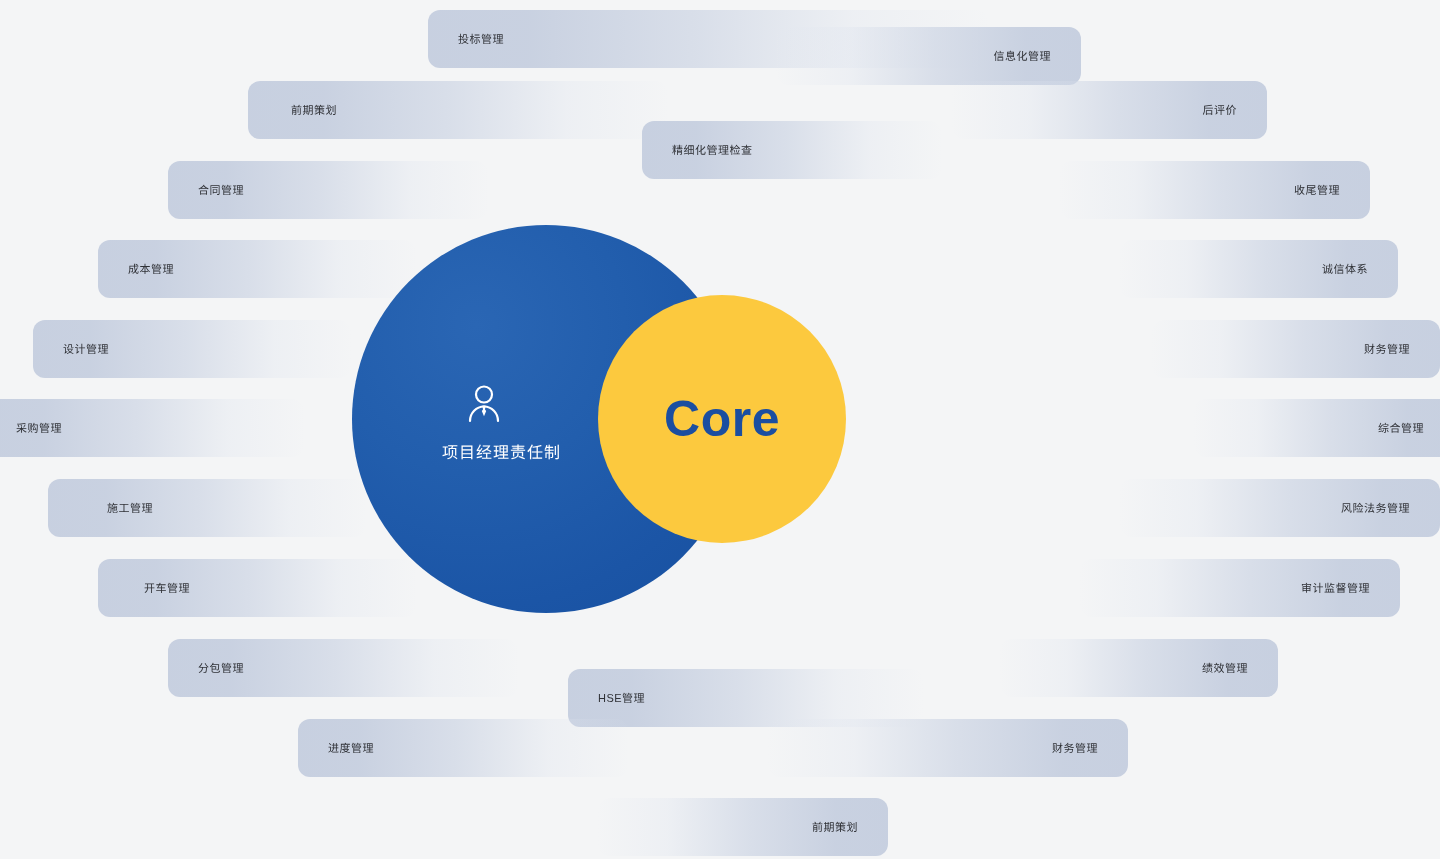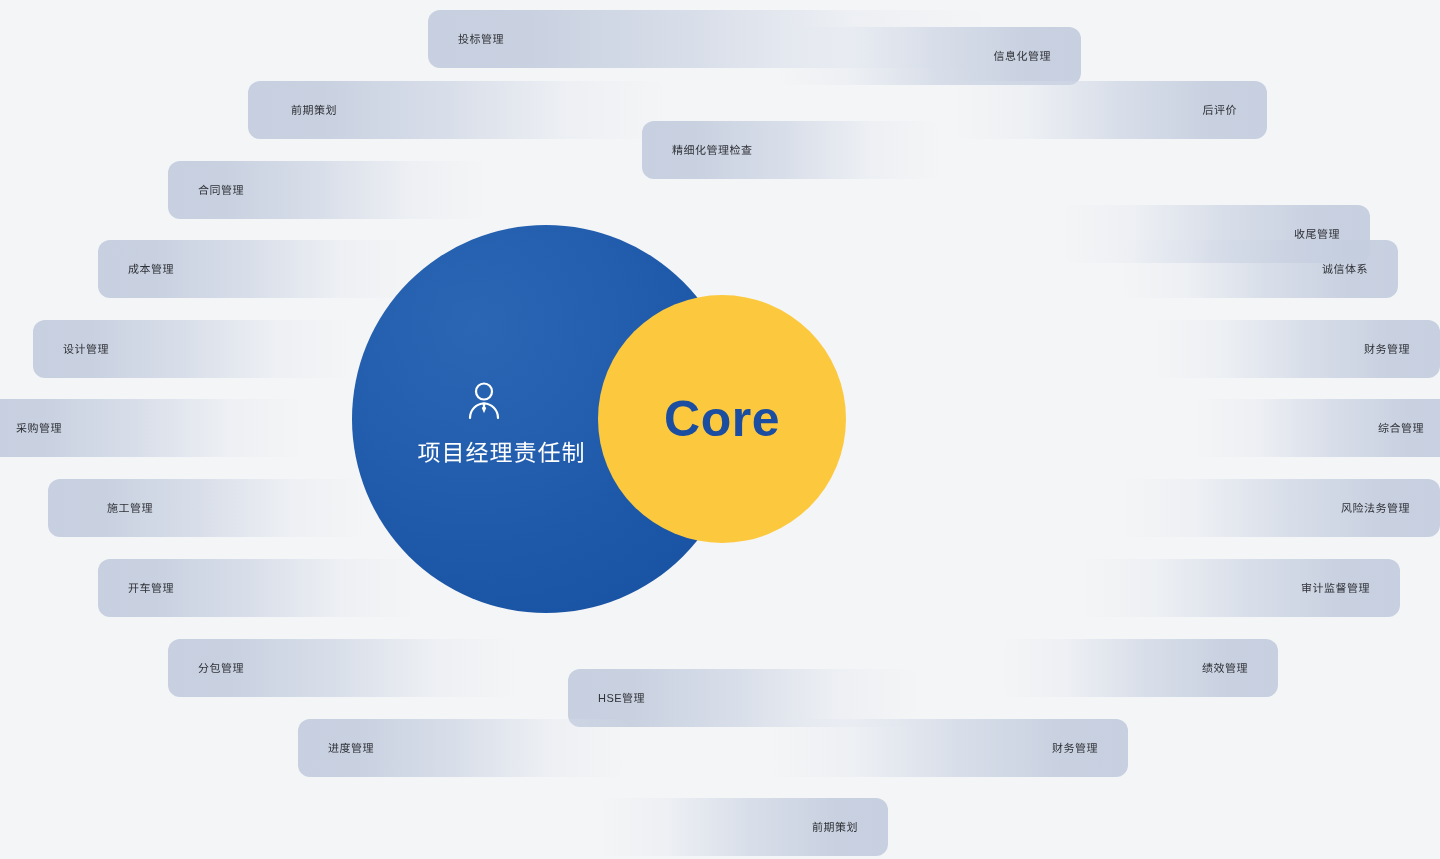--- a/index.html
+++ b/index.html
@@ -79,21 +79,21 @@
   .venn-inner {
     display: flex;
     flex-direction: column;
     align-items: center;
     position: relative;
     top: 2px;
   }
   .venn-icon { margin-bottom: 16px; }
   .venn-label {
     color: #ffffff;
-    font-size: 23px;
+    font-size: 16px;
     letter-spacing: 1px;
     white-space: nowrap;
     line-height: 1;
     margin-left: 35px;
   }
   
   #circle-left .venn-inner  { transform: translateX(-62px); }
   #circle-right .venn-inner { transform: translateX( 68px); }
 
   #circle-core {
@@ -131,21 +131,21 @@
       </div>
       <div class="pill fade-left" style="left: 952px; top: 81px; width: 315px;">
         <span class="pill-label">后评价</span>
       </div>
       <div class="pill fade-right" style="left: 598px; top: 121px; width: 300px; margin-left: 44px;">
         <span class="pill-label">精细化管理检查</span>
       </div>
       <div class="pill fade-right" style="left: 168px; top: 161px; width: 320px;">
         <span class="pill-label">合同管理</span>
       </div>
-      <div class="pill fade-left" style="left: 1060px; top: 161px; width: 310px; margin-top: 44px;">
+      <div class="pill fade-left" style="left: 1060px; top: 161px; width: 310px;">
         <span class="pill-label">收尾管理</span>
       </div>
       <div class="pill fade-right" style="left: 98px; top: 240px; width: 318px;">
         <span class="pill-label">成本管理</span>
       </div>
       <div class="pill fade-left" style="left: 1120px; top: 240px; width: 278px;">
         <span class="pill-label">诚信体系</span>
       </div>
       <div class="pill fade-right" style="left: 33px; top: 320px; width: 318px;">
         <span class="pill-label">设计管理</span>
@@ -158,21 +158,21 @@
       </div>
       <div class="pill fade-left" style="left: 1194px; top: 399px; width: 260px;">
         <span class="pill-label">综合管理</span>
       </div>
       <div class="pill fade-right" style="left: 48px; top: 479px; width: 318px; padding-left: 29px;">
         <span class="pill-label">施工管理</span>
       </div>
       <div class="pill fade-left" style="left: 1120px; top: 479px; width: 320px;">
         <span class="pill-label">风险法务管理</span>
       </div>
-      <div class="pill fade-right" style="left: 98px; top: 559px; width: 318px;">
+      <div class="pill fade-right" style="left: 98px; top: 559px; width: 318px; padding-left: 16px;">
         <span class="pill-label">开车管理</span>
       </div>
       <div class="pill fade-left" style="left: 1080px; top: 559px; width: 320px;">
         <span class="pill-label">审计监督管理</span>
       </div>
       <div class="pill fade-right" style="left: 168px; top: 639px; width: 350px;">
         <span class="pill-label">分包管理</span>
       </div>
       <div class="pill fade-left" style="left: 1000px; top: 639px; width: 278px;">
         <span class="pill-label">绩效管理</span>

